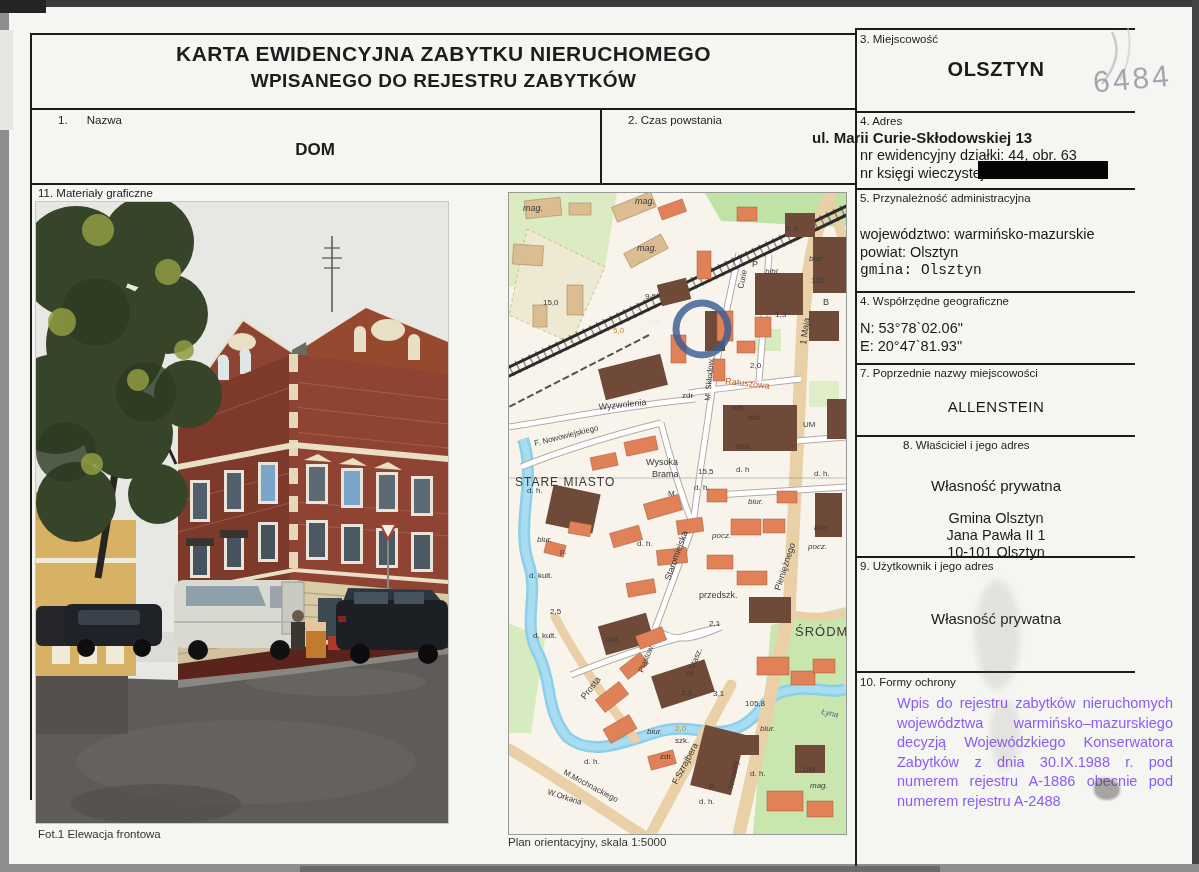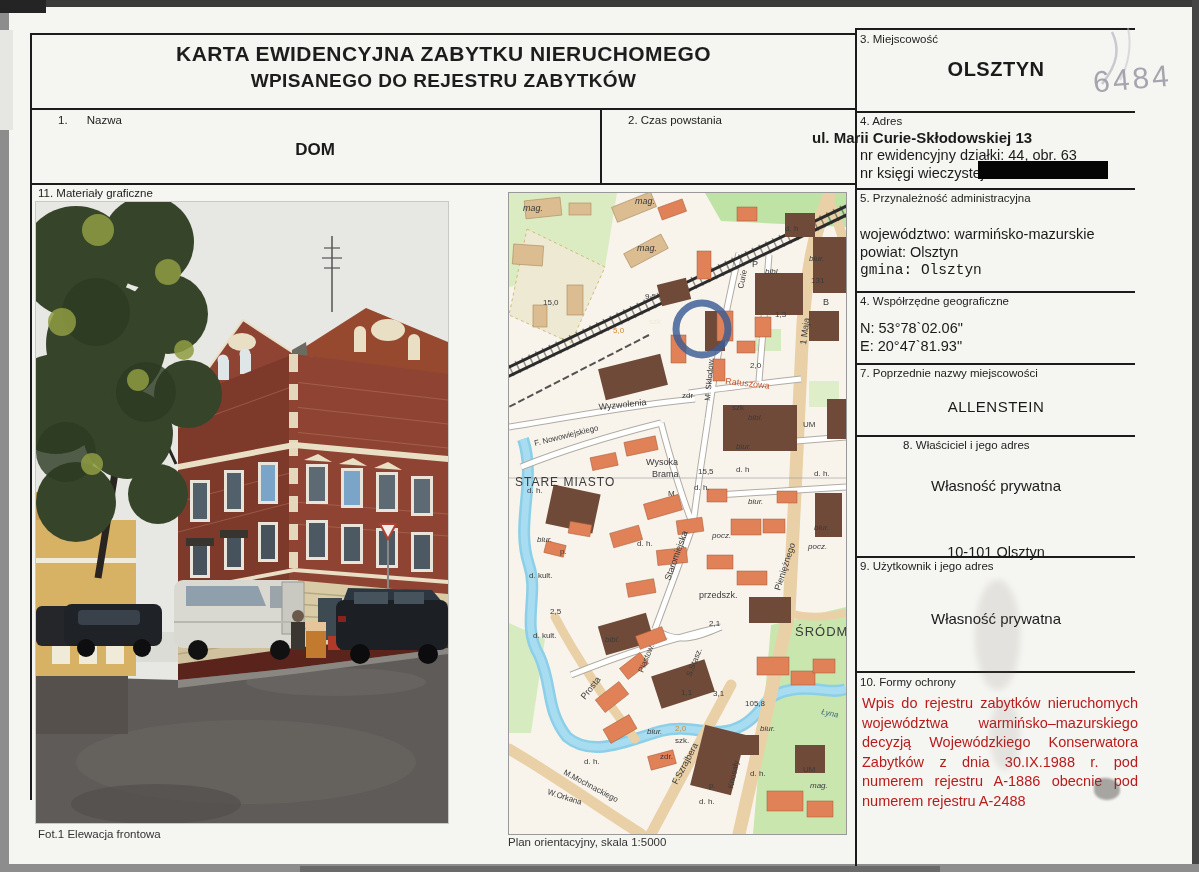--- a/index.html
+++ b/index.html
@@ -11,21 +11,21 @@
   .lbl{font-size:11.5px;color:#222;white-space:pre;}
   .val{color:#1a1a1a;}
   .ctr{text-align:center;}
   .bold{font-weight:bold;}
   .edge{background:#8d8d8d;}
   .cap{font-size:11.5px;color:#333;}
   #title1{font-size:21px;font-weight:bold;letter-spacing:.4px;}
   #title2{font-size:19px;font-weight:bold;letter-spacing:.4px;}
   #hand-number{font-size:30px;color:#9d9da8;letter-spacing:3px;transform:rotate(-5deg);opacity:.9;}
   .stain{border-radius:50%;filter:blur(3px);}
-  #f10-text{font-size:14.5px;line-height:19.5px;text-align:justify;color:#b91c1c;}
+  #f10-text{font-size:14.5px;line-height:19.5px;text-align:justify;color:#8b5cf6;margin-left:35px;}
 </style>
 </head>
 <body>
 
 <div id="page">
 
   <div class="abs edge" style="left:0;top:0;width:1199px;height:7px;background:#3a3a3a;"></div>
   <div class="abs edge" style="left:0;top:0;width:9px;height:872px;"></div>
   <div class="abs" style="left:0;top:0;width:46px;height:13px;background:#242424;"></div>
   <div class="abs" style="left:0;top:30px;width:13px;height:100px;background:#e6e6e3;"></div>
@@ -77,20 +77,22 @@
 
   <div class="abs lbl" style="left:860px;top:295px;">4. Współrzędne geograficzne</div>
   <div class="abs val" style="left:860px;top:320px;font-size:14.5px;">N: 53°78`02.06"</div>
   <div class="abs val" style="left:860px;top:338px;font-size:14.5px;">E: 20°47`81.93"</div>
 
   <div class="abs lbl" style="left:860px;top:367px;">7. Poprzednie nazwy miejscowości</div>
   <div class="abs val ctr" style="left:857px;top:398px;width:278px;font-size:15px;letter-spacing:.5px;">ALLENSTEIN</div>
 
   <div class="abs lbl" style="left:860px;top:439px;padding-left:43px;">8. Właściciel i jego adres</div>
   <div class="abs val ctr" style="left:857px;top:477px;width:278px;font-size:15px;">Własność prywatna</div>
+  <div class="abs val ctr" style="left:857px;top:510px;width:278px;font-size:14.5px;">Gmina Olsztyn</div>
+  <div class="abs val ctr" style="left:857px;top:527px;width:278px;font-size:14.5px;">Jana Pawła II 1</div>
   <div class="abs val ctr" style="left:857px;top:544px;width:278px;font-size:14.5px;">10-101 Olsztyn</div>
 
   <div class="abs lbl" style="left:860px;top:560px;">9. Użytkownik i jego adres</div>
   <div class="abs val ctr" style="left:857px;top:610px;width:278px;font-size:15px;">Własność prywatna</div>
 
   <div class="abs lbl" style="left:860px;top:676px;">10. Formy ochrony</div>
   <div id="f10-text" class="abs" style="left:862px;top:694px;width:276px;">Wpis do rejestru zabytków nieruchomych województwa warmińsko–mazurskiego decyzją Wojewódzkiego Konserwatora Zabytków z dnia 30.IX.1988 r. pod numerem rejestru A-1886 obecnie pod numerem rejestru A-2488</div>
 
   <div class="abs stain" style="left:975px;top:580px;width:45px;height:110px;background:rgba(120,115,108,.14);"></div>
   <div class="abs stain" style="left:990px;top:700px;width:30px;height:70px;background:rgba(105,100,95,.12);"></div>

